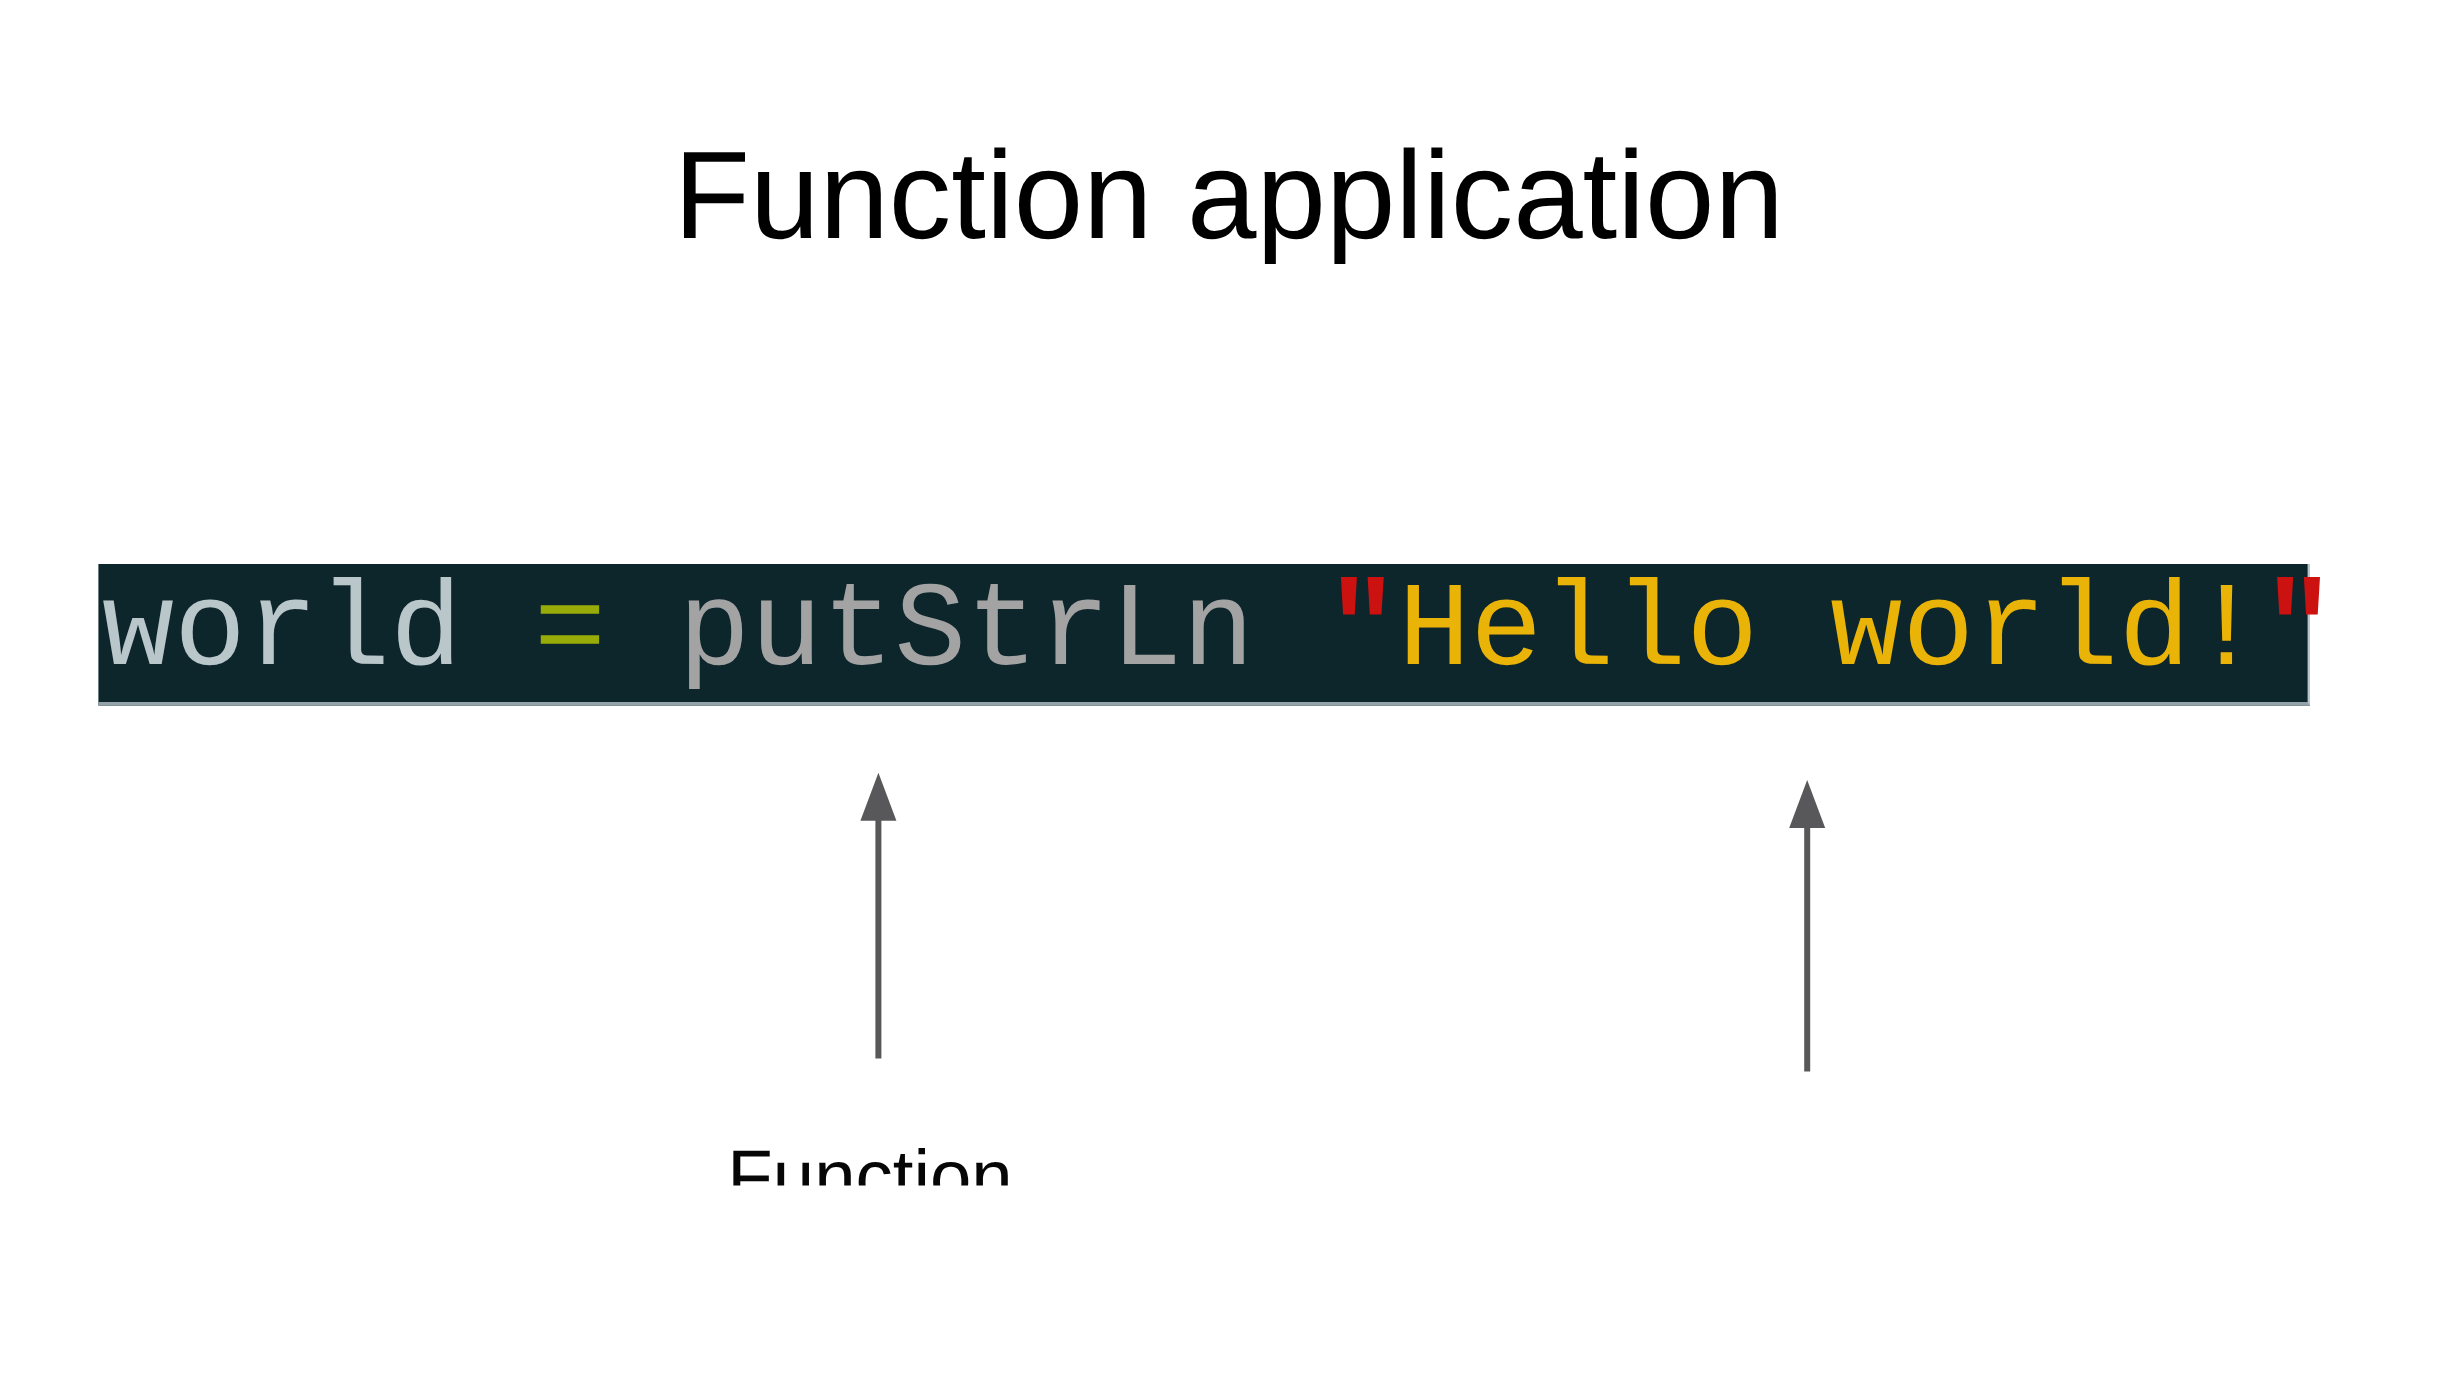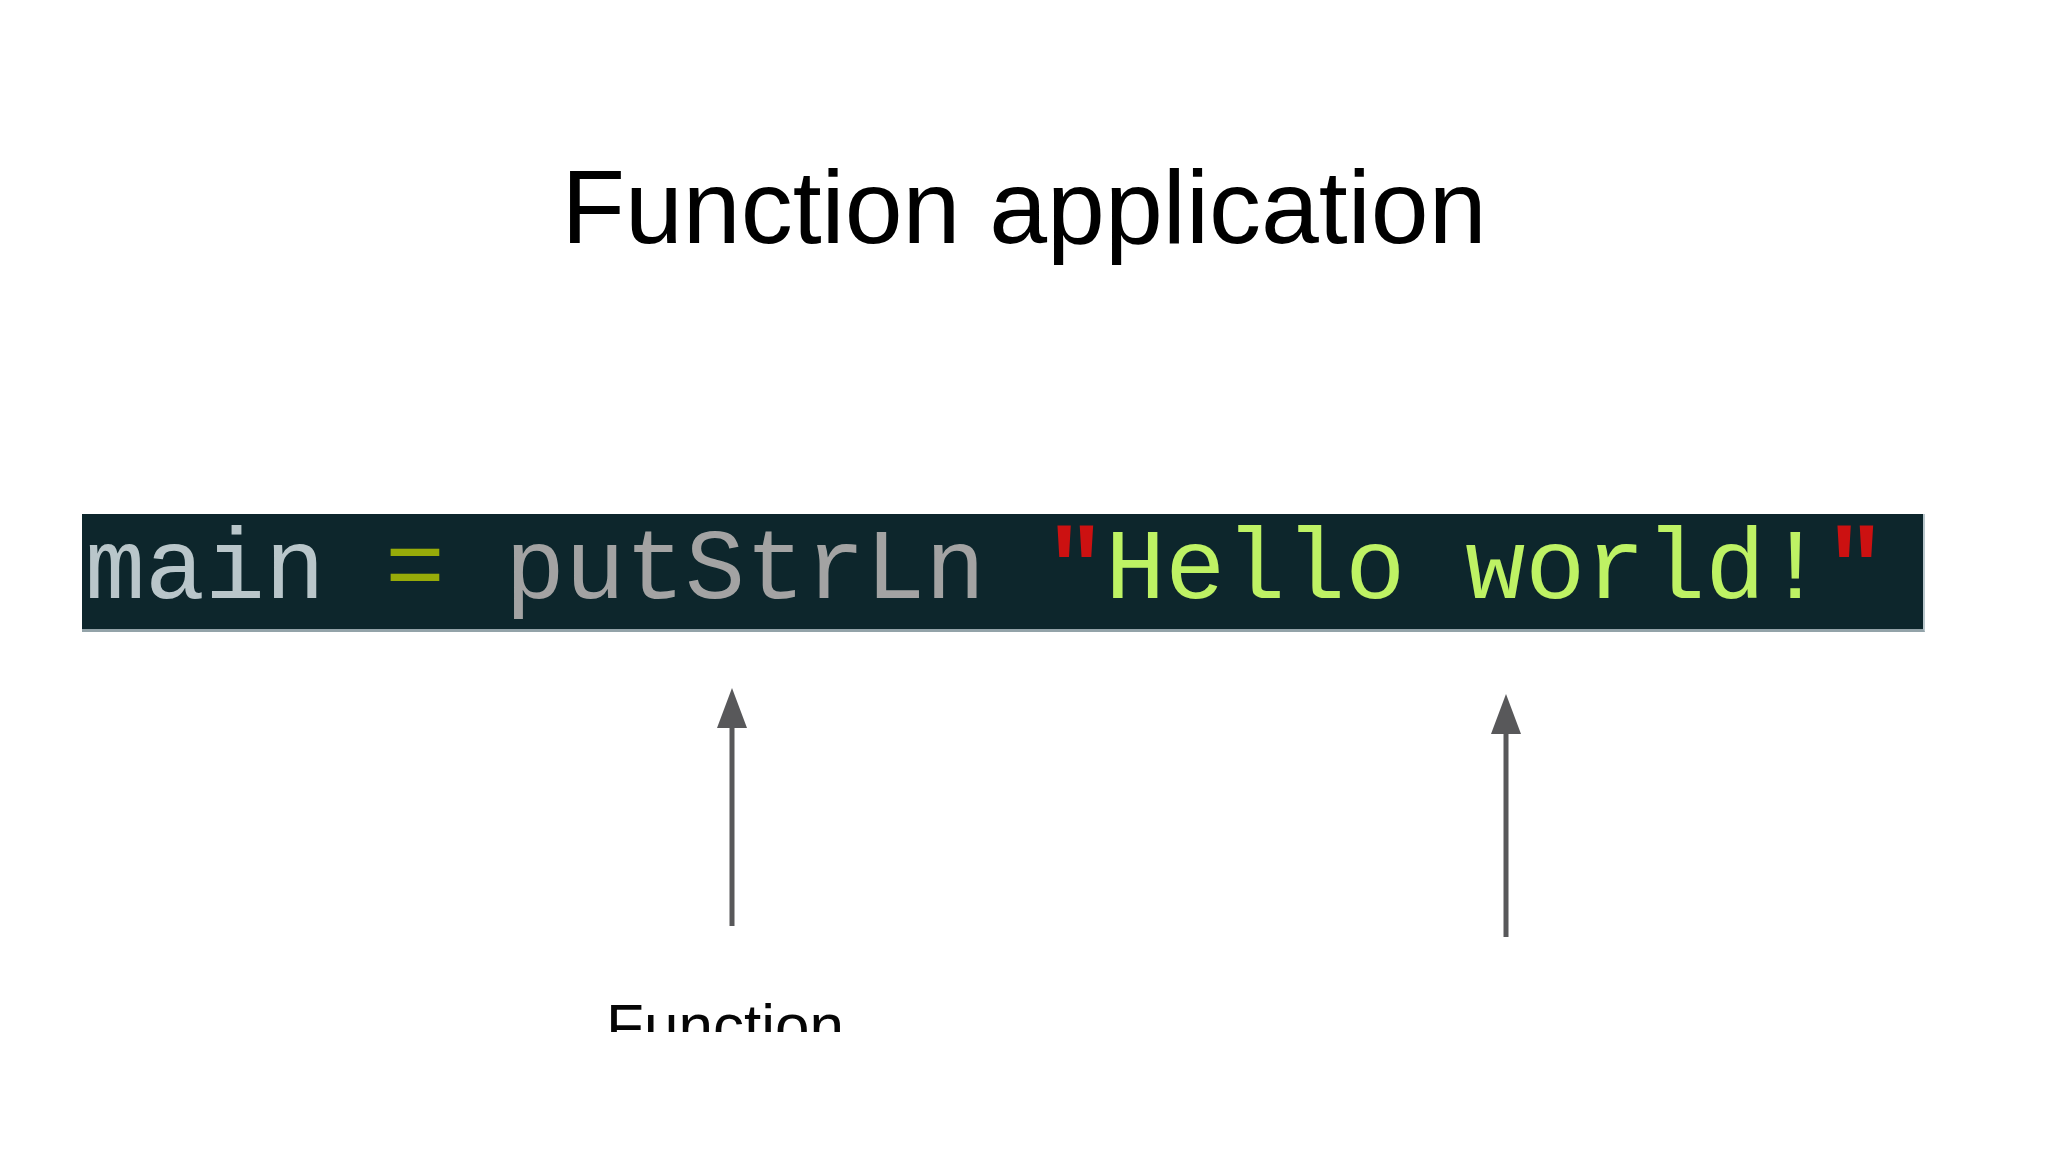--- a/index.html
+++ b/index.html
@@ -6,21 +6,20 @@
   body {
     background: #ffffff;
     font-family: "Liberation Sans", sans-serif;
   }
   .slide {
     position: relative;
     width: 2048px;
     height: 988px;
     background: #ffffff;
     overflow: hidden;
-    margin-top: 44px;
   }
   .slide-title {
     position: absolute;
     top: 106px;
     left: 0;
     width: 2048px;
     text-align: center;
     font-size: 104px;
     font-weight: 400;
     color: #000000;
@@ -44,21 +43,21 @@
     font-family: "Liberation Mono", "DejaVu Sans Mono", monospace;
     font-size: 100px;
     line-height: 110px;
     white-space: pre;
     padding-left: 3px;
   }
   .tok-identifier { color: #b9c6ca; }
   .tok-operator   { color: #97ab09; }
   .tok-function   { color: #a3a3a3; }
   .tok-quote      { color: #cc1111; font-weight: bold; }
-  .tok-string     { color: #bef264; }
+  .tok-string     { color: #eab308; }
   .arrow-svg {
     position: absolute;
     overflow: visible;
   }
   .annotation-label {
     position: absolute;
     font-size: 62px;
     font-weight: 400;
     color: #060606;
     text-align: center;
@@ -76,21 +75,21 @@
   }
 </style>
 </head>
 <body>
 
 <div class="slide">
 
   <div class="slide-title">Function application</div>
 
   <div class="code-block">
-    <div class="code-line"><span class="tok-identifier">main</span><span> </span><span class="tok-operator">=</span><span> </span><span class="tok-function">putStrLn</span><span> </span><span class="tok-quote">"</span><span class="tok-string">Hello world!</span><span class="tok-quote">"</span></div>
+    <div class="code-line"><span class="tok-identifier">world</span><span> </span><span class="tok-operator">=</span><span> </span><span class="tok-function">putStrLn</span><span> </span><span class="tok-quote">"</span><span class="tok-string">Hello world!</span><span class="tok-quote">"</span></div>
   </div>
 
   <svg class="arrow-svg" style="left:712px; top:644px;" width="40" height="240" viewBox="0 0 40 240" xmlns="http://www.w3.org/2000/svg">
     <line x1="20" y1="238" x2="20" y2="28" stroke="#58585a" stroke-width="5"></line>
     <polygon points="20,0 5,40 35,40" fill="#58585a"></polygon>
   </svg>
 
   <svg class="arrow-svg" style="left:1486px; top:650px;" width="40" height="245" viewBox="0 0 40 245" xmlns="http://www.w3.org/2000/svg">
     <line x1="20" y1="243" x2="20" y2="28" stroke="#58585a" stroke-width="5"></line>
     <polygon points="20,0 5,40 35,40" fill="#58585a"></polygon>

